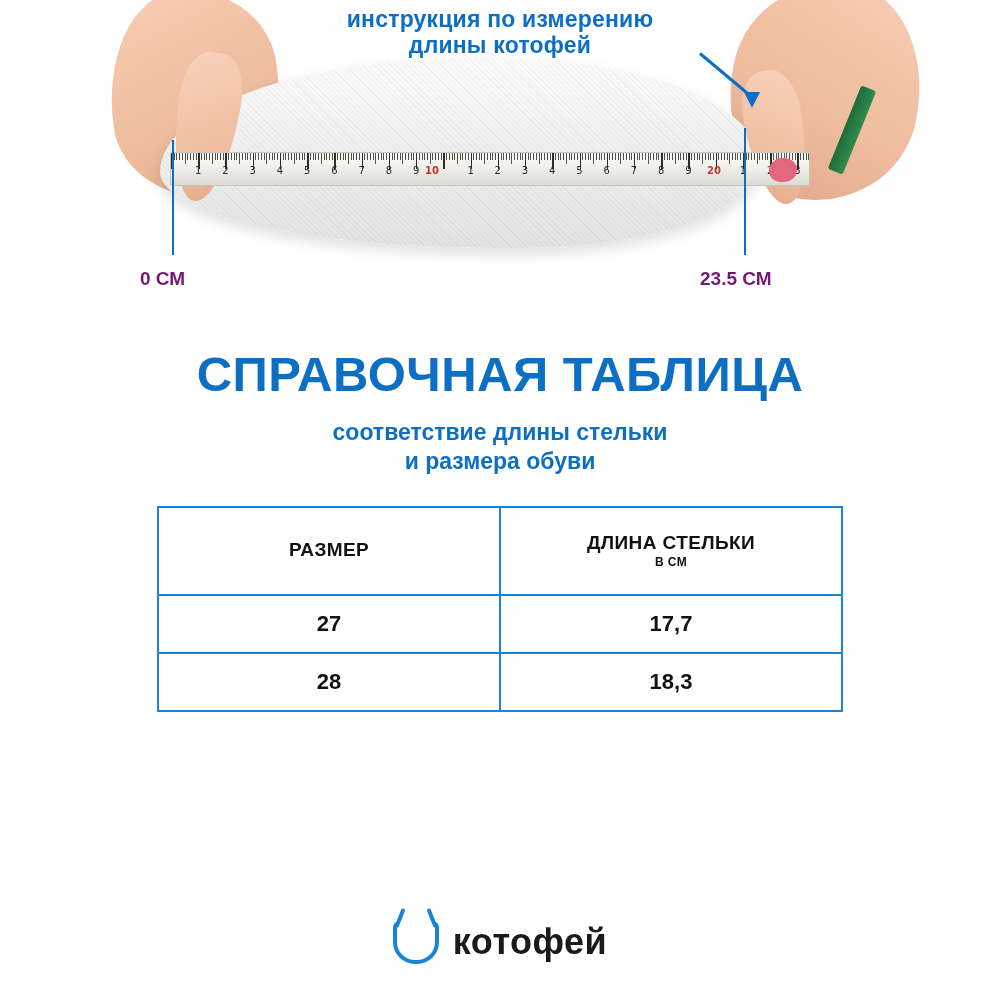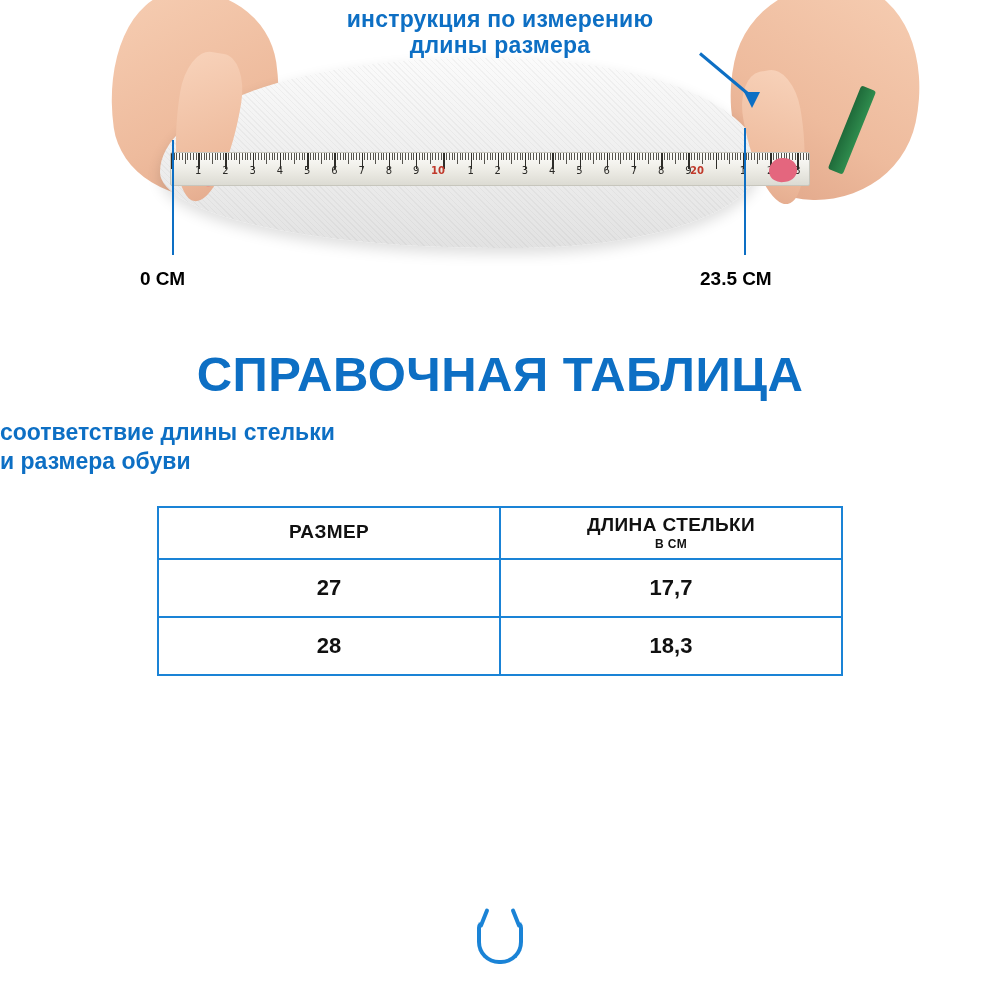--- a/index.html
+++ b/index.html
@@ -179,21 +179,21 @@
     position: absolute;
     width: 2px;
     background: #0d6fc4;
     z-index: 6;
   }
   .guide-left  { left: 172px; top: 140px; height: 115px; }
   .guide-right { left: 744px; top: 128px; height: 127px; }
 
   .guide-label {
     position: absolute;
-    color: #000000;
+    color: #701a75;
     font-size: 19px;
     font-weight: bold;
     z-index: 6;
   }
   .label-zero { left: 140px; top: 268px; }
   .label-max  { left: 700px; top: 268px; }
 
   .arrow-line {
     position: absolute;
     left: 700px;
@@ -220,40 +220,41 @@
   .main-title {
     margin-top: 36px;
     text-align: center;
     color: #0d6fc4;
     font-size: 49px;
     font-weight: bold;
     letter-spacing: 0.5px;
   }
   .subtitle {
     margin-top: 16px;
+    text-align: center;
     color: #0d6fc4;
     font-size: 23px;
     font-weight: bold;
     line-height: 1.25;
     white-space: pre-line;
   }
 
   table.size-table {
     margin: 30px auto 0 auto;
     width: 686px;
     border-collapse: collapse;
     table-layout: fixed;
   }
   table.size-table td, table.size-table th {
     border: 2px solid #1a83d6;
     text-align: center;
     color: #111111;
   }
   table.size-table th {
-    height: 52px;
+    height: 88px;
     font-size: 19px;
     font-weight: bold;
     letter-spacing: 0.4px;
     line-height: 1.2;
   }
   table.size-table td {
     height: 58px;
     font-size: 22px;
     font-weight: bold;
   }
@@ -298,21 +299,21 @@
   }
 </style>
 </head>
 <body>
 
 <div class="page">
 
   <div class="photo-area">
 
     <div class="instruction-title">инструкция по измерению
-длины размера</div>
+длины котофей</div>
 
     <div class="hand hand-left"></div>
     <div class="finger-left"></div>
     <div class="nail-left"></div>
 
     <div class="insole"></div>
 
     <div class="tape" id="tape">
         <div class="tick major" style="left: 0px;"></div>
         <div class="tick" style="left: 2.7234px; height: 7px;"></div>
@@ -551,31 +552,31 @@
         <div class="tick" style="left: 637.277px; height: 7px;"></div>
         <div class="tapenum" style="left: 27.234px;">1</div>
         <div class="tapenum" style="left: 54.4681px;">2</div>
         <div class="tapenum" style="left: 81.7021px;">3</div>
         <div class="tapenum" style="left: 108.936px;">4</div>
         <div class="tapenum" style="left: 136.17px;">5</div>
         <div class="tapenum" style="left: 163.404px;">6</div>
         <div class="tapenum" style="left: 190.638px;">7</div>
         <div class="tapenum" style="left: 217.872px;">8</div>
         <div class="tapenum" style="left: 245.106px;">9</div>
-        <div class="tapenum red" style="left: 267px;">10</div>
+        <div class="tapenum red" style="left: 261px;">10</div>
         <div class="tapenum" style="left: 299.574px;">1</div>
         <div class="tapenum" style="left: 326.809px;">2</div>
         <div class="tapenum" style="left: 354.043px;">3</div>
         <div class="tapenum" style="left: 381.277px;">4</div>
         <div class="tapenum" style="left: 408.511px;">5</div>
         <div class="tapenum" style="left: 435.745px;">6</div>
         <div class="tapenum" style="left: 462.979px;">7</div>
         <div class="tapenum" style="left: 490.213px;">8</div>
         <div class="tapenum" style="left: 517.447px;">9</div>
-        <div class="tapenum red" style="left: 526px;">20</div>
+        <div class="tapenum red" style="left: 543px;">20</div>
         <div class="tapenum" style="left: 571.915px;">1</div>
         <div class="tapenum" style="left: 599.149px;">2</div>
         <div class="tapenum" style="left: 626.383px;">3</div>
       </div>
 
     <div class="pen"></div>
     <div class="hand hand-right"></div>
     <div class="finger-right"></div>
     <div class="nail-right"></div>
 
@@ -613,15 +614,16 @@
         </tr>
         <tr>
           <td>28</td>
           <td>18,3</td>
         </tr>
       </tbody>
   </table>
 
   <div class="logo-row">
     <div class="logo-mark"></div>
+    <div class="logo-text">котофей</div>
   </div>
 
 </div>
 
 </body></html>

